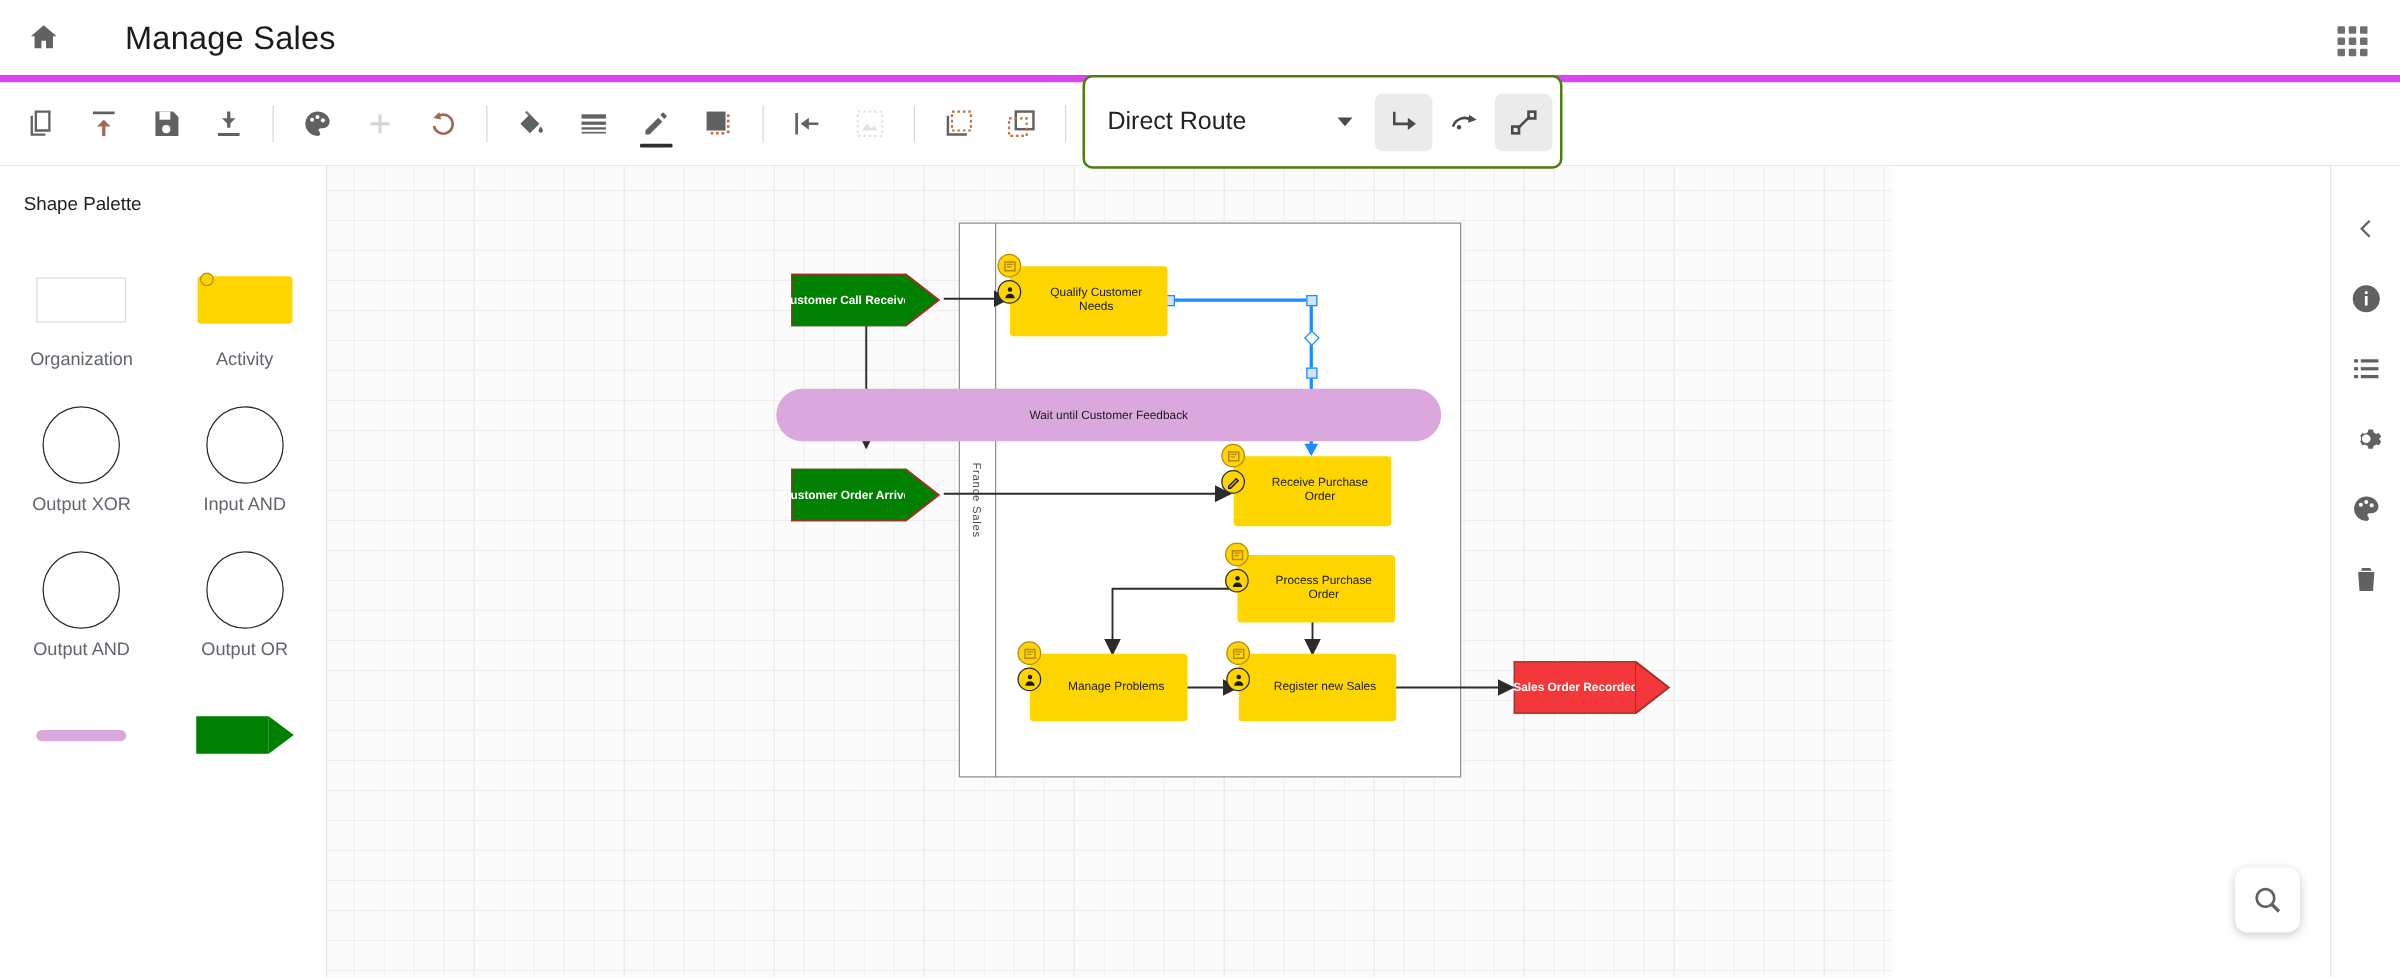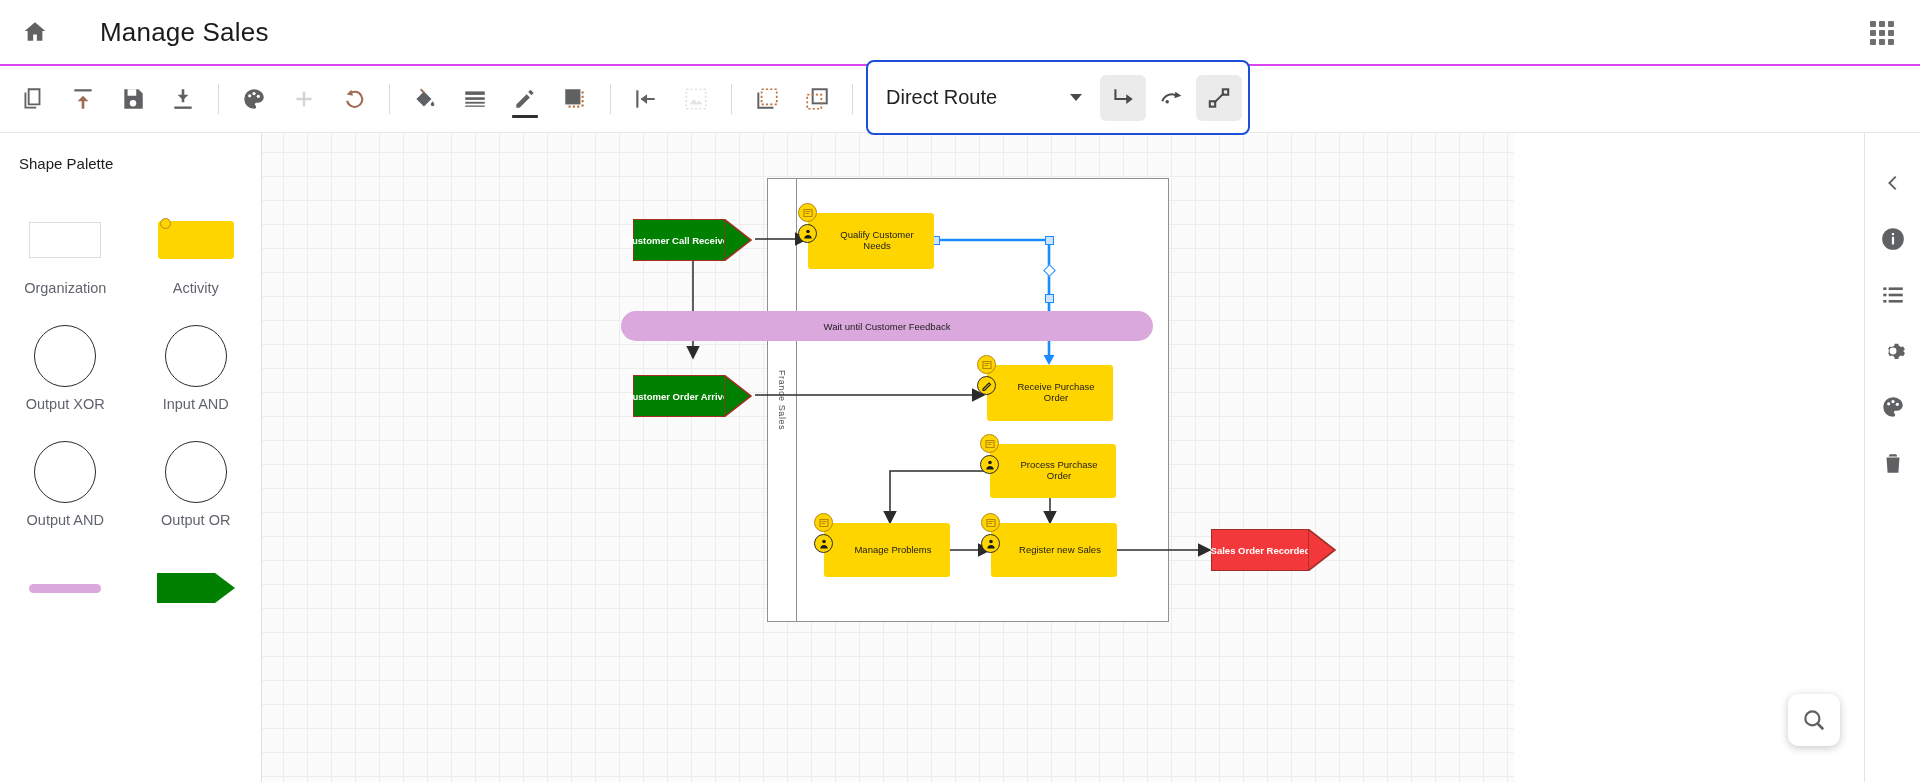--- a/index.html
+++ b/index.html
@@ -7,21 +7,21 @@
     width: 1920px; height: 782px;
     font-family: "Liberation Sans", sans-serif;
     background: #ffffff; overflow: hidden;
   }
   .app { position: relative; width: 1920px; height: 782px; }
 
   
   .header {
     position: absolute; left: 0; top: 0; width: 1920px; height: 66px;
     background: #ffffff; display: flex; align-items: center;
-    border-bottom: 2px solid #d946ef;
+    border-bottom: 6px solid #d946ef;
   }
   .home-btn {
     width: 34px; height: 34px; margin-left: 18px;
     display: flex; align-items: center; justify-content: center;
     cursor: pointer;
   }
   .page-title {
     margin-left: 48px; font-size: 26px; color: #1b1b1b; font-weight: 400;
     letter-spacing: .2px;
   }
@@ -50,21 +50,21 @@
   .tb-btn.active::after {
     content: ""; position: absolute; left: 12px; right: 12px; bottom: 6px;
     height: 3px; background: #2f2f2f; border-radius: 1px;
   }
   .tb-sep { width: 1px; height: 30px; background: #d9d9d9; margin: 0 10px; flex: 0 0 auto; }
   .tb-gap-8 { width: 8px; flex: 0 0 auto; }
 
   
   .route-box {
     position: absolute; left: 866px; top: 60px; width: 384px; height: 75px;
-    border: 2px solid #1d4ed8; border-radius: 8px; background: #fff;
+    border: 2px solid #4d7c0f; border-radius: 8px; background: #fff;
     display: flex; align-items: center; padding: 0 6px 0 18px; z-index: 5;
   }
   .route-select {
     flex: 1 1 auto; display: flex; align-items: center; justify-content: space-between;
     cursor: pointer; height: 100%; padding-right: 8px;
   }
   .route-select .label { font-size: 20px; color: #222; }
   .caret {
     width: 0; height: 0; border-left: 6px solid transparent;
     border-right: 6px solid transparent; border-top: 7px solid #4a4a4a;
@@ -486,21 +486,21 @@
         </span>
         <span class="badge b2">
           <svg width="12" height="12" viewBox="0 0 24 24">
               <circle cx="12" cy="7" r="3.6" fill="#1b1b1b"></circle>
               <path fill="#1b1b1b" d="M4.5 21c0-4.4 3.4-7.2 7.5-7.2s7.5 2.8 7.5 7.2z"></path>
             </svg>
         </span>
         <span class="t">Qualify Customer Needs</span>
       </div>
 
-      <div class="waitbar node" style="left:359px;top:178px;width:532px;height:30px;">
+      <div class="waitbar node" style="left:359px;top:178px;width:532px;height:42px;">
         <span class="t">Wait until Customer Feedback</span>
       </div>
 
       <div class="event node" style="left:371px;top:242px;height:42px;">
         <div class="body" style="width:92px;">
             <span class="t">Customer Order Arrives</span>
           </div>
         <svg width="28" height="42" style="margin-left:-1px;display:block">
           <path d="M0 0 L27 21 L0 42 z" fill="#008000" stroke="#a03025" stroke-width="1.6"></path>
         </svg>

